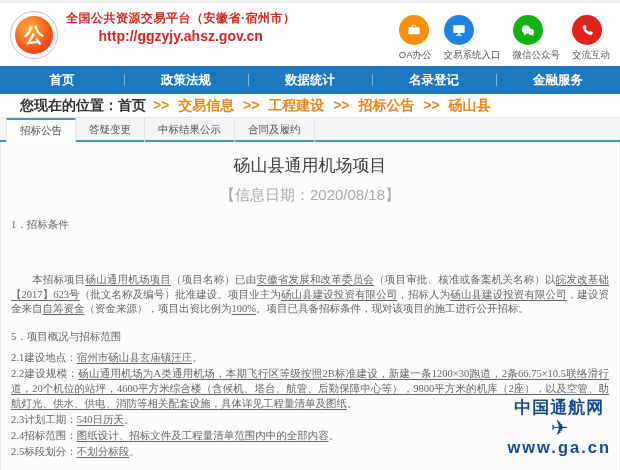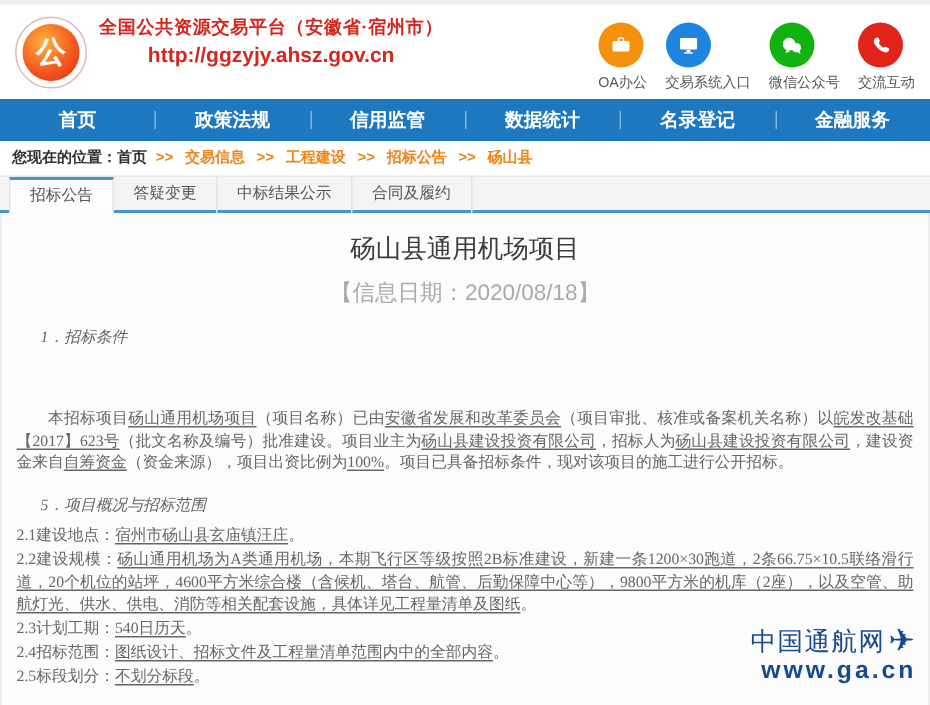--- a/index.html
+++ b/index.html
@@ -26,21 +26,21 @@
   .ql-label { font-size:9.5px; color:#555; margin-top:4px; white-space:nowrap; }
 
   
   nav { height:28px; background:var(--nav-blue,#1e78bf); display:flex; }
   .nav-item { flex:1; color:#fff; font-size:12.5px; font-weight:600; text-align:center;
     line-height:28px; cursor:pointer; position:relative; }
   .nav-item + .nav-item::before { content:""; position:absolute; left:0; top:8px; bottom:8px;
     width:1px; background:rgba(255,255,255,.45); }
 
   
-  .breadcrumb { height:23px; line-height:23px; padding-left:8px; font-size:10px; font-weight:bold;
+  .breadcrumb { height:23px; line-height:23px; padding-left:20px; font-size:14px; font-weight:bold;
     color:#333; background:#fff; white-space:nowrap; }
   .crumb-link, .crumb-sep { color:var(--crumb-orange,#f08519); }
   .crumb-link { cursor:pointer; margin:0 2px; }
   .crumb-sep { margin:0 3px; }
   .crumb-home { cursor:pointer; }
 
   
   .tabs { height:25px; background:#f4f4f4; border-top:1px solid #e7e7e7;
     border-bottom:2px solid var(--tab-blue,#4a93c8); display:flex; padding-left:6px; }
   .tab { font-size:10.5px; color:#555; padding:0 13px; line-height:22px; cursor:pointer;
@@ -49,29 +49,29 @@
     border-left:1px solid #e3e3e3; line-height:20px; border-bottom:2px solid #fdfdfd; }
 
   
   .content { position:relative; height:328px; background:#fcfcfc;
     border-left:1px solid #e8e8e8; border-right:1px solid #e8e8e8; padding:0 10px; overflow:hidden; }
   h1 { font-size:17px; font-weight:normal; color:#3d3d3d; text-align:center; padding-top:12px; }
   .info-date { font-size:15px; color:#aaa; text-align:center; margin-top:9px; }
   .subtitle { margin-top:16px; text-align:center; font-weight:bold; font-size:11.5px; color:#4a4a4a;
     line-height:1.8; font-family:"Liberation Serif","DejaVu Serif",serif; }
   .article-body { font-family:"Liberation Serif","DejaVu Serif",serif; color:#666; font-size:10.5px; }
-  .section-heading { margin:13px 0 7px 16px;font-style:italic; }
+  .section-heading { margin:13px 0 7px 0; }
   .article-body p { margin:1.5px 0; line-height:1.4; text-align:justify; }
   .article-body p.indent { text-indent:2em;margin-top:41px; }
   .u { text-decoration:underline; text-underline-offset:2px; }
 
   
   .watermark { position:absolute; right:8px; bottom:14px; color:var(--wm-blue,#164a8e);
     text-align:right; line-height:1.05; }
-  .wm-row { font-size:17px; font-weight:normal; letter-spacing:1px; display:flex; align-items:center; }
+  .wm-row { font-size:17px; font-weight:bold; letter-spacing:1px; display:flex; align-items:center;flex-direction:column; }
   .plane { font-size:21px; margin-left:2px; }
   .wm-url { font-size:16.5px; font-weight:bold; letter-spacing:2px; }
 </style>
 </head>
 <body>
 
 <div class="page">
 
   <header>
     <div class="logo">
@@ -119,21 +119,20 @@
             </svg>
           </span>
           <span class="ql-label">交流互动</span>
         </div>
       </div>
   </header>
 
   <nav id="main-nav">
       <div class="nav-item">首页</div>
       <div class="nav-item">政策法规</div>
-      <div class="nav-item">信用监管</div>
       <div class="nav-item">数据统计</div>
       <div class="nav-item">名录登记</div>
       <div class="nav-item">金融服务</div>
     </nav>
 
   <div class="breadcrumb">
     <span>您现在的位置：</span><span class="crumb-home">首页</span><span id="breadcrumb-links"><span class="crumb-sep"> &gt;&gt; </span><span class="crumb-link">交易信息</span><span class="crumb-sep"> &gt;&gt; </span><span class="crumb-link">工程建设</span><span class="crumb-sep"> &gt;&gt; </span><span class="crumb-link">招标公告</span><span class="crumb-sep"> &gt;&gt; </span><span class="crumb-link">砀山县</span></span>
   </div>
 
   <div class="tabs" id="tabs">

